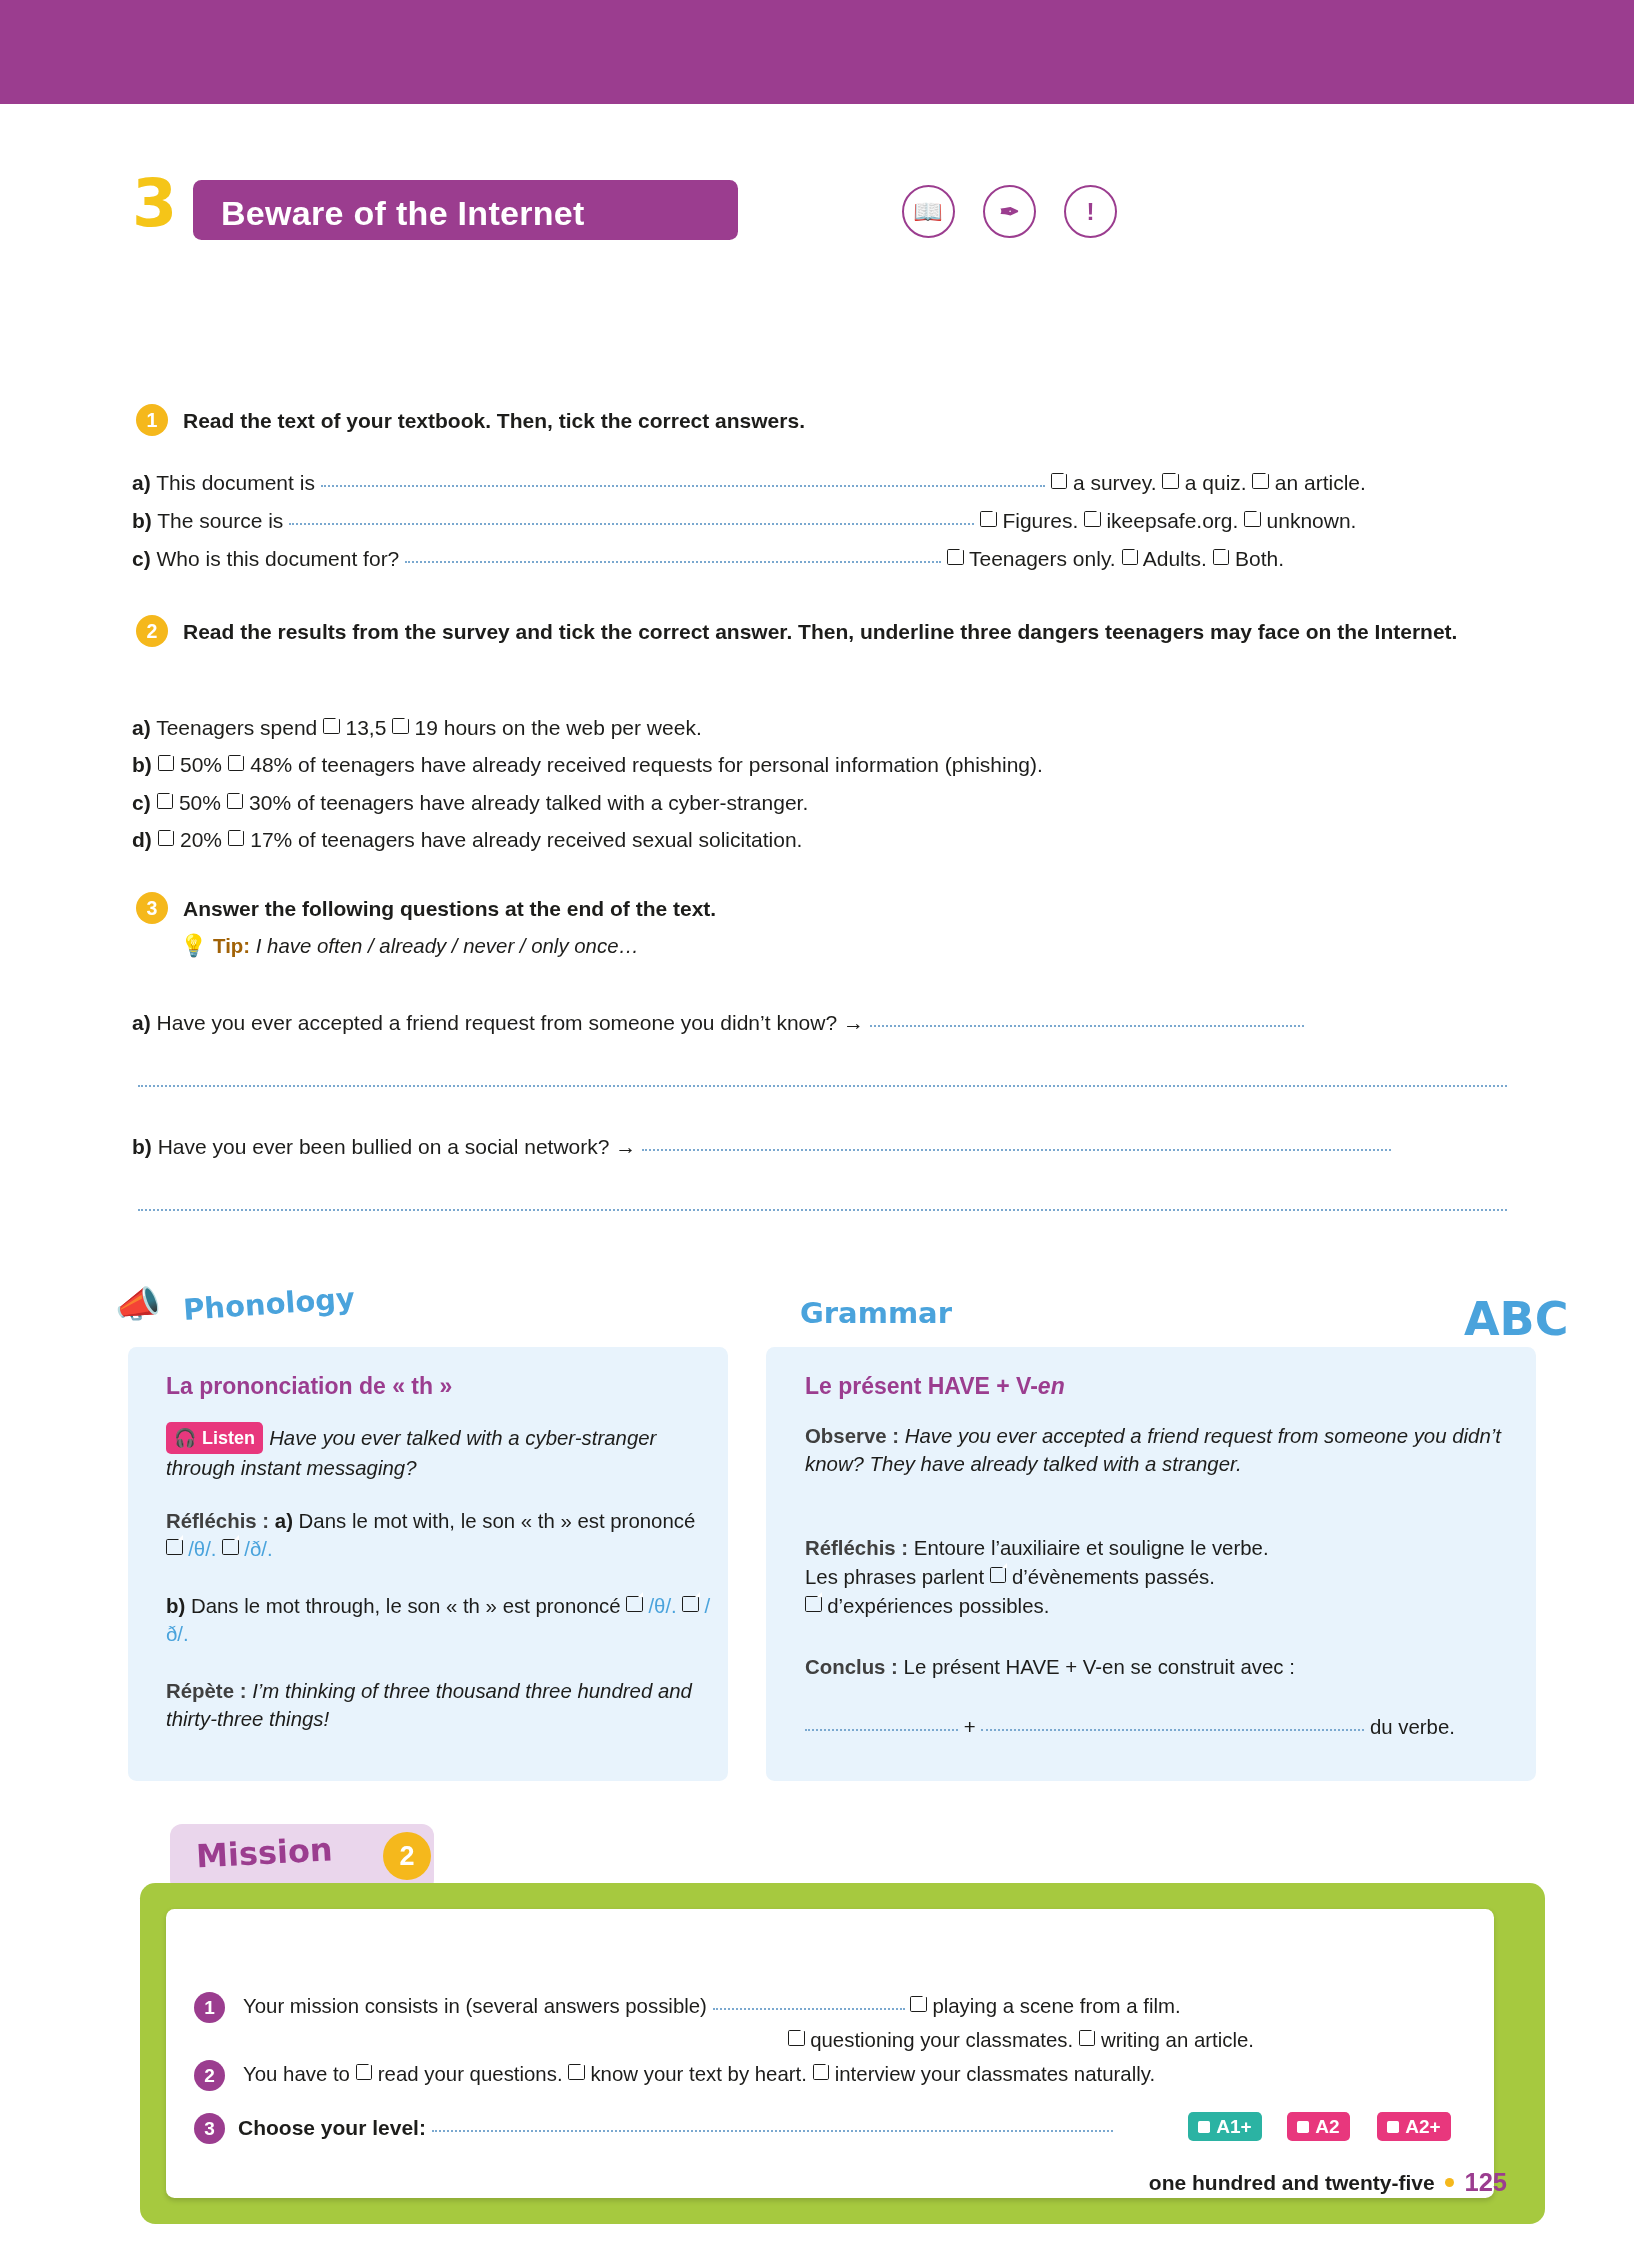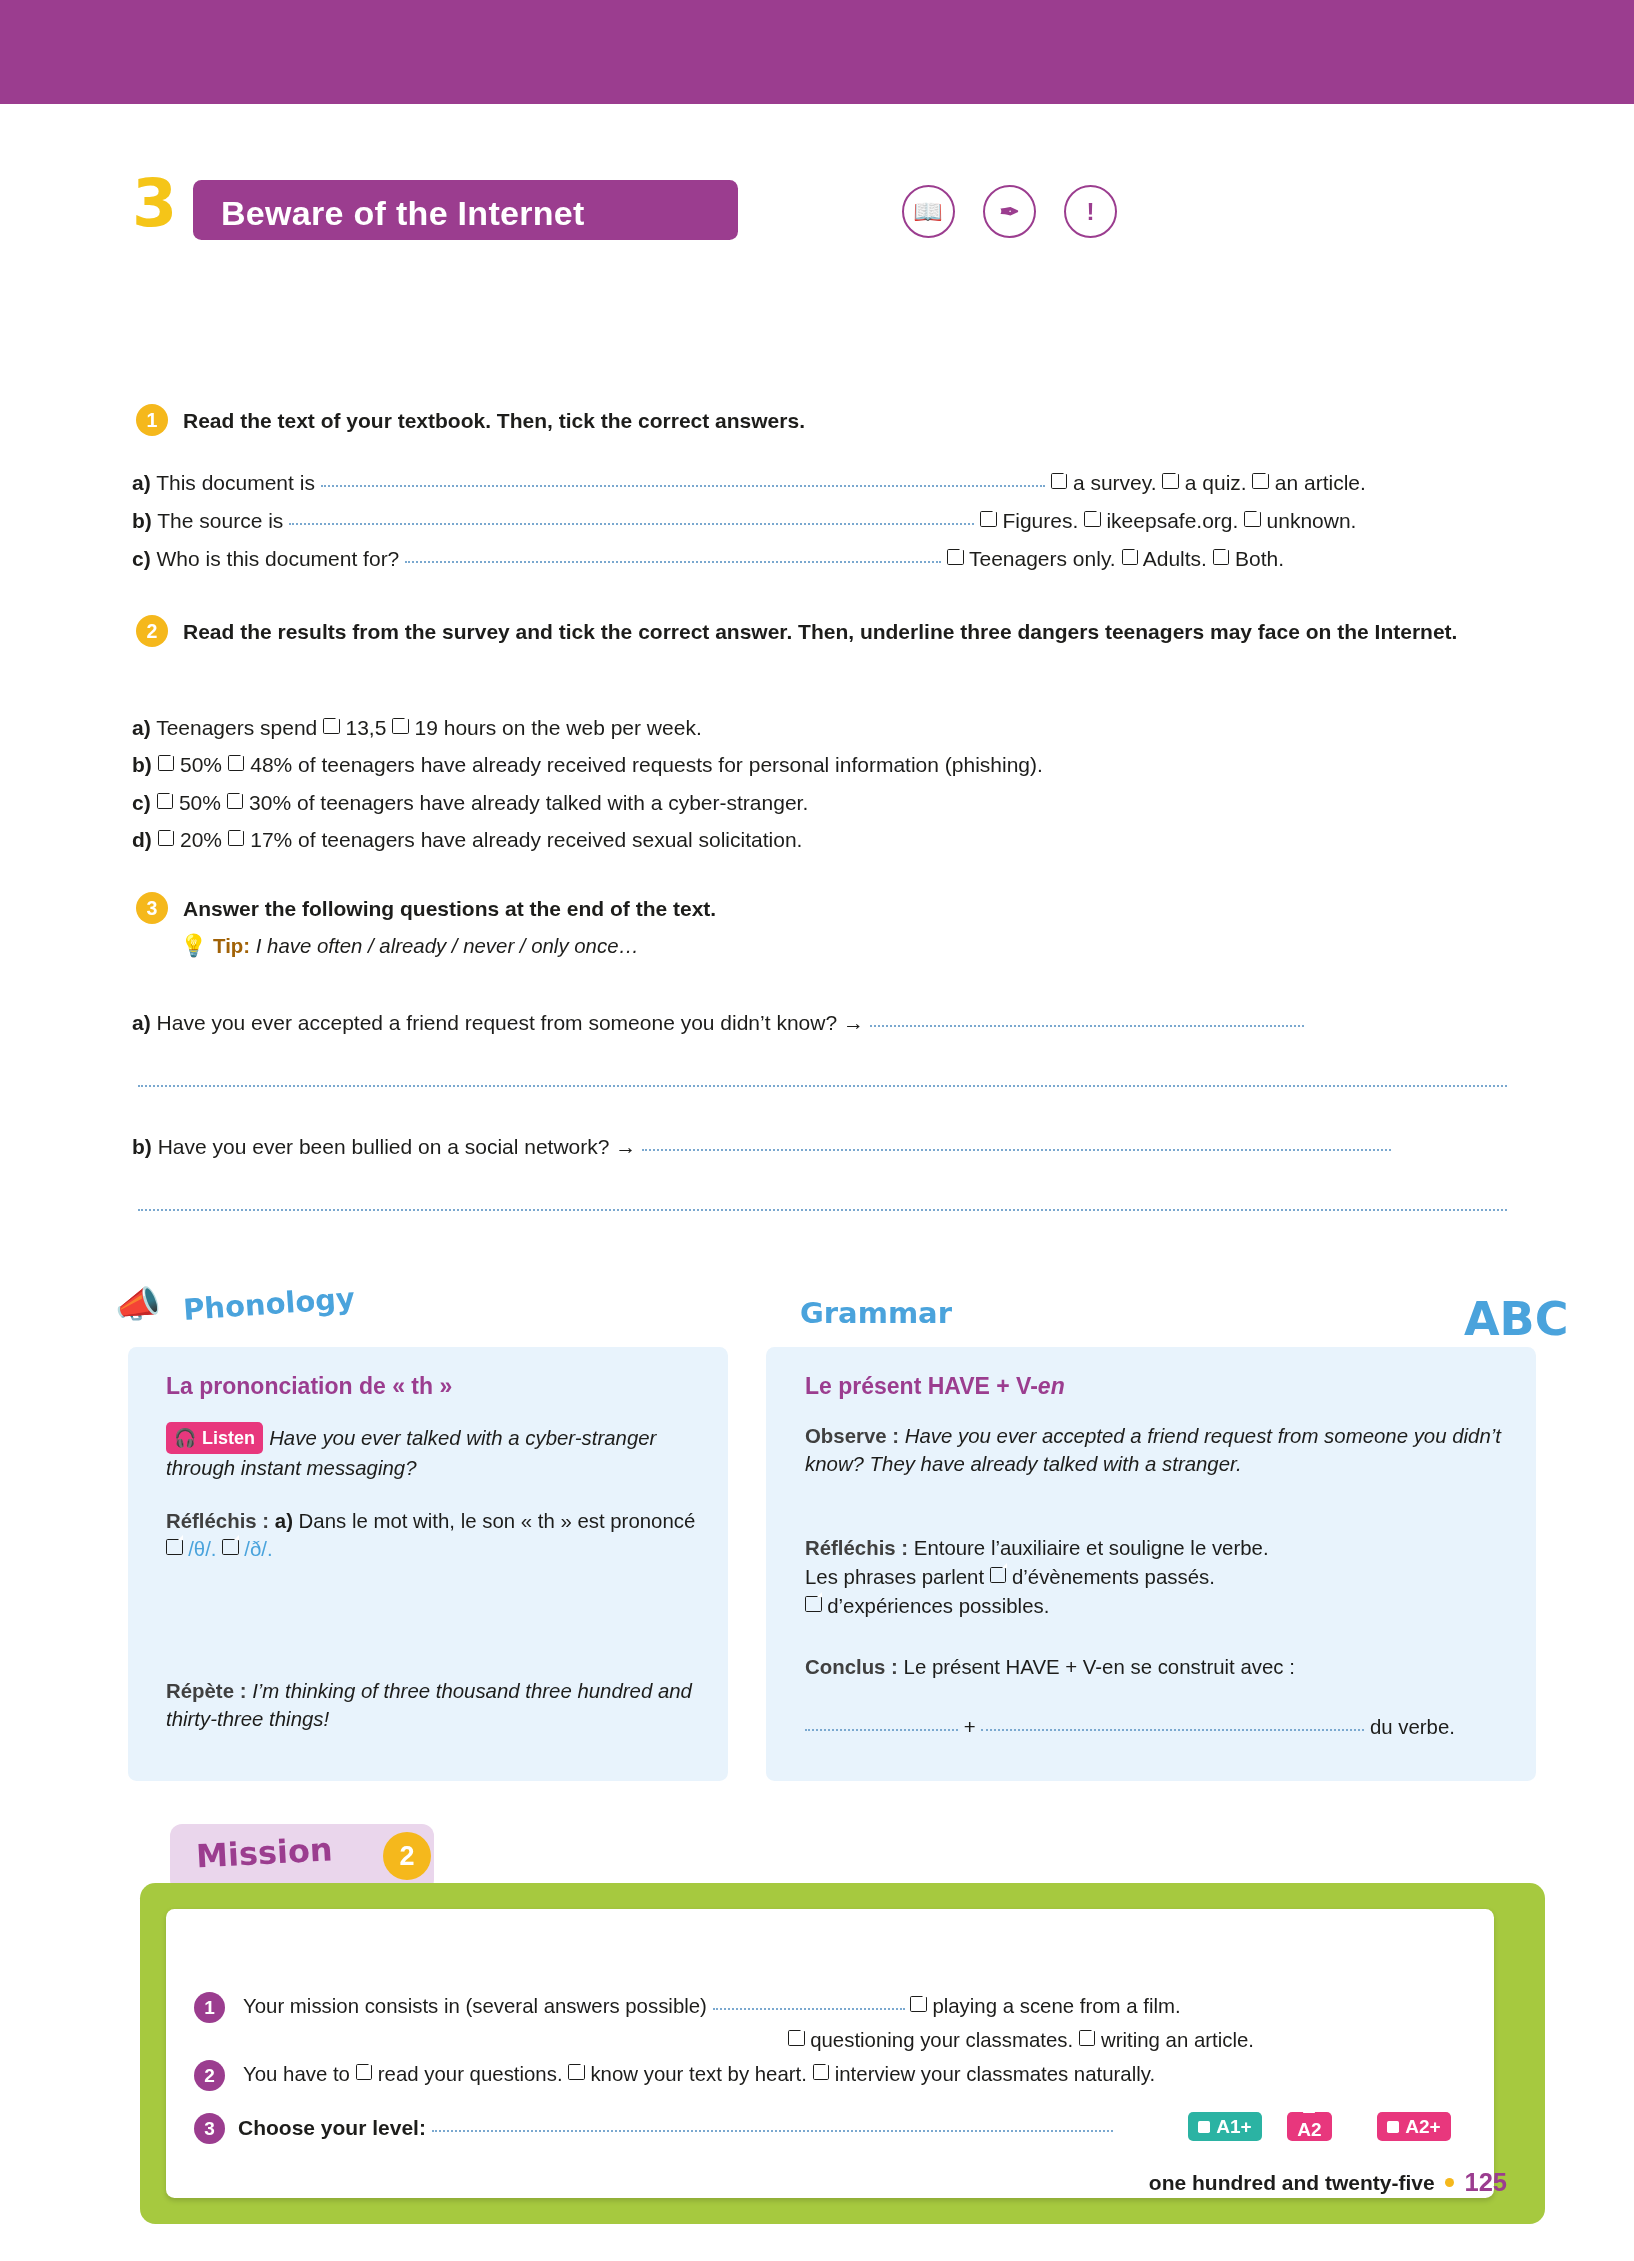--- a/index.html
+++ b/index.html
@@ -283,20 +283,28 @@
   <div class="box-text" style="left:166px; top:1403px; width:545px;">
     <span class="kw">Réfléchis :</span>
     <span class="b">a)</span>
     <span>Dans le mot with, le son « th » est prononcé</span>
     <span class="cb"></span>
     <span class="phon">/θ/.</span>
     <span class="cb"></span>
     <span class="phon">/ð/.</span>
   </div>
 
+  <div class="box-text" style="left:166px; top:1488px; width:545px;">
+    <span class="b">b)</span>
+    <span>Dans le mot through, le son « th » est prononcé</span>
+    <span class="cb"></span>
+    <span class="phon">/θ/.</span>
+    <span class="cb"></span>
+    <span class="phon">/ð/.</span>
+  </div>
 
   <div class="box-text" style="left:166px; top:1573px; width:545px;">
     <span class="kw">Répète :</span>
     <span class="it">I’m thinking of three thousand three hundred and thirty-three things!</span>
   </div>
 
   <div class="tabbox" style="left:766px; top:1243px; width:770px; height:434px;"></div>
   <div class="tab-label" style="left:800px; top:1192px;">Grammar</div>
   <div style="position:absolute; left:1464px; top:1188px; font-size:46px; color:#4aa3dc; font-family:'DejaVu Sans', sans-serif; font-weight:bold;">ABC</div>
 
@@ -368,21 +376,21 @@
 
   <div class="m-num" style="left:194px; top:2009px;">3</div>
   <div class="body-line" style="left:238px; top:2009px; font-size:21px;font-weight:bold;">
     <span>Choose your level:</span>
     <span class="dots" style="width:681px;"></span>
   </div>
   <div class="lvl" style="left:1188px; top:2008px; background:#2bb3a3;">
     <span class="sq"></span>
     <span>A1+</span>
   </div>
-  <div class="lvl" style="left:1287px; top:2008px; background:#e8377d;flex-direction:column;">
+  <div class="lvl" style="left:1287px; top:2008px; background:#e8377d;">
     <span class="sq"></span>
     <span>A2</span>
   </div>
   <div class="lvl" style="left:1377px; top:2008px; background:#e8377d;">
     <span class="sq"></span>
     <span>A2+</span>
   </div>
 
   <div class="footer">
     <span>one hundred and twenty-five</span>

